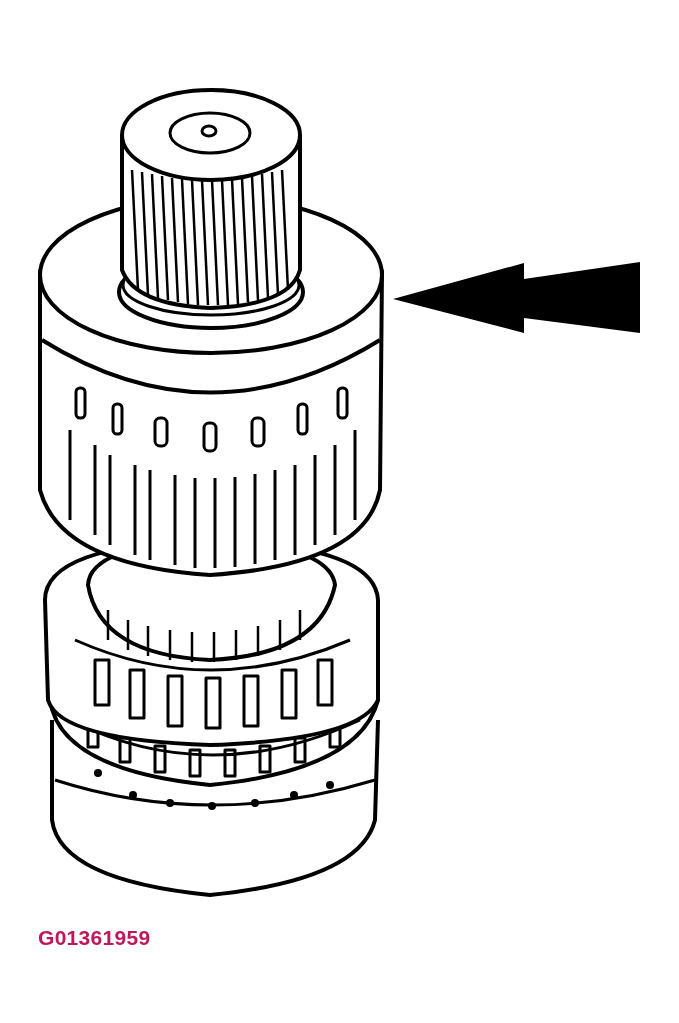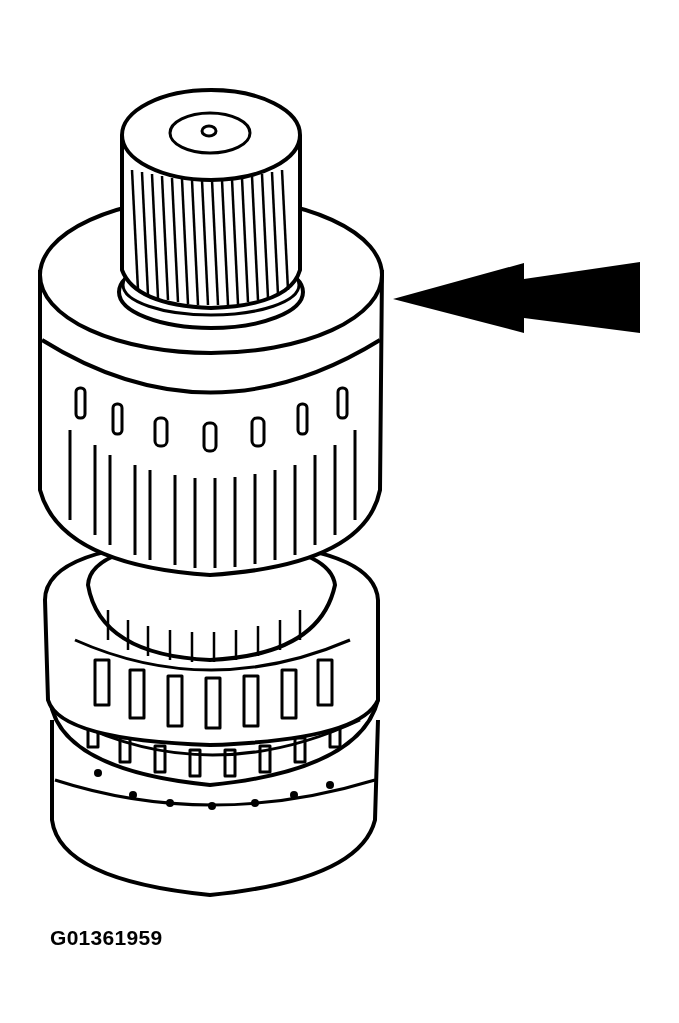--- a/index.html
+++ b/index.html
@@ -1,21 +1,21 @@
 <!DOCTYPE html>
 <html><head>
 <meta charset="utf-8">
 <style>
   html, body { margin: 0; padding: 0; background: #ffffff; }
   body { width: 679px; height: 1023px; position: relative; overflow: hidden; }
   .figure { position: absolute; left: 0; top: 0; width: 679px; height: 1023px; }
   .caption {
     position: absolute; left: 38px; top: 926px;
     font-family: "Liberation Sans", sans-serif; font-size: 21px; font-weight: bold;
-    color: #000000; letter-spacing: 0.3px; margin-left: 12px;
+    color: #be185d; letter-spacing: 0.3px;
   }
 </style>
 </head>
 <body>
 
 <svg class="figure" viewBox="0 0 679 1023" xmlns="http://www.w3.org/2000/svg">
   <g fill="none" stroke="#000" stroke-width="4" stroke-linejoin="round">
 
     <g>
       <path d="M52 720 L52 820 Q60 880 210 895 Q360 880 375 820 L378 720" fill="#fff"></path>

